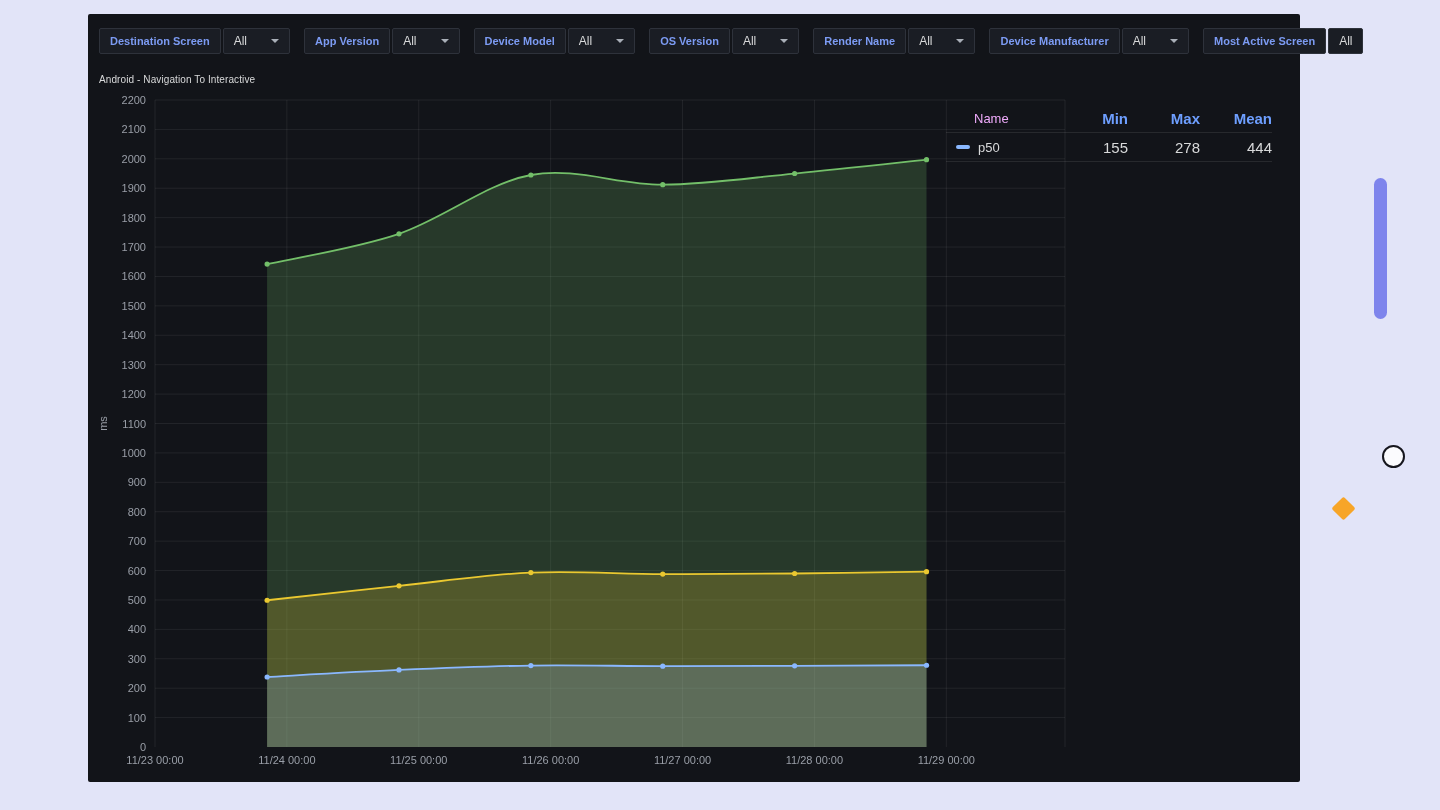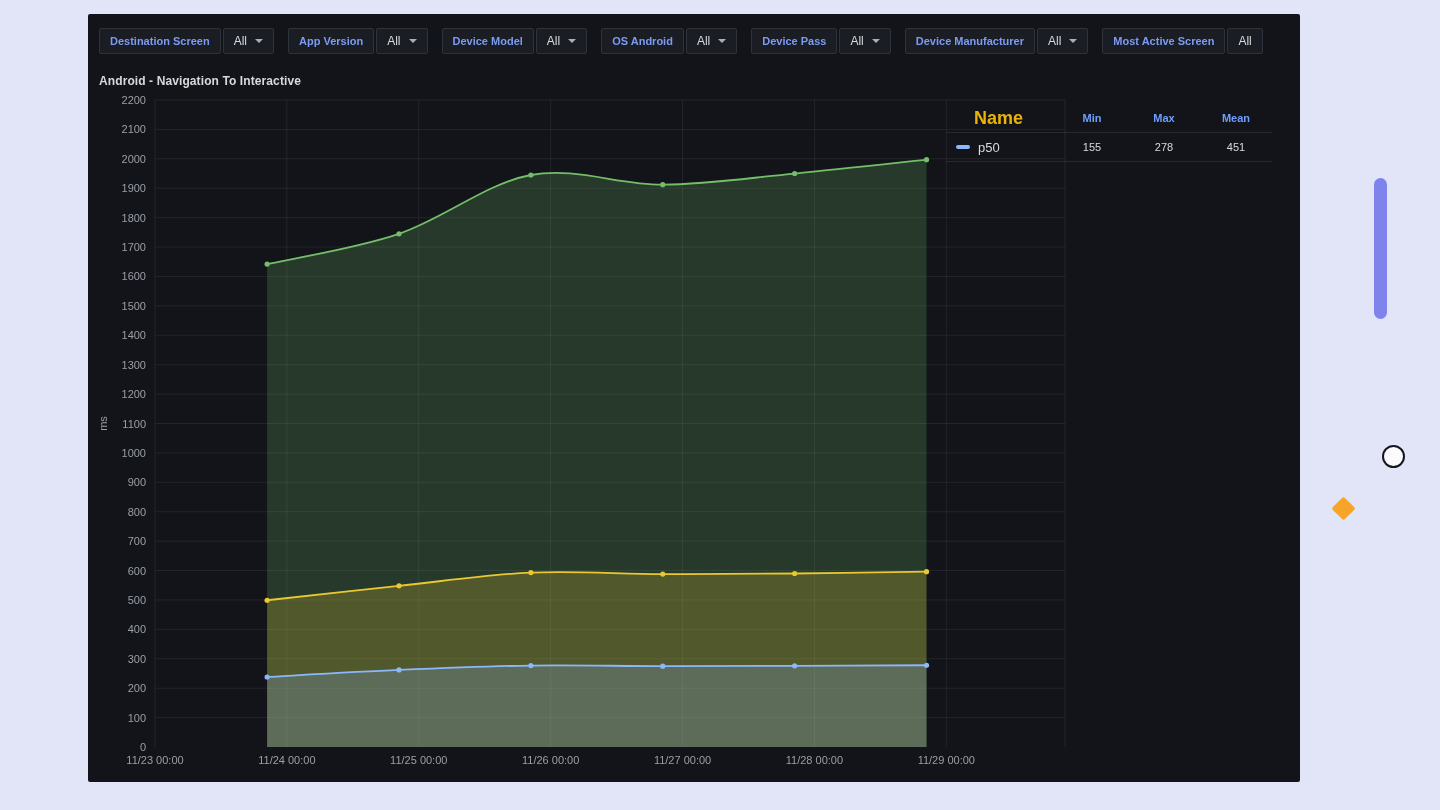--- a/index.html
+++ b/index.html
@@ -4,34 +4,34 @@
 <style>
   *{box-sizing:border-box;margin:0;padding:0}
   html,body{width:1440px;height:810px}
   body{background:#e2e4f8;font-family:"Liberation Sans",sans-serif;position:relative;overflow:hidden}
 
   .panel{position:absolute;left:88px;top:14px;width:1212px;height:768px;background:#121419;border-radius:2px}
 
   .filter-bar{display:flex;gap:14px;padding:14px 0 0 11px;align-items:center}
   .filter{display:flex;gap:2px;height:26px;flex:0 0 auto}
   .f-label{display:flex;align-items:center;padding:0 10px;background:#1a1d24;border:1px solid #2e323b;border-radius:2px;color:#7c9bf3;font-size:11px;font-weight:bold;white-space:nowrap}
-  .f-value{display:flex;align-items:center;gap:8px;padding:0 10px;background:#1a1d24;border:1px solid #2e323b;border-radius:2px;color:#d8d9da;font-size:12px;cursor:pointer;font-family:"Liberation Sans",sans-serif}
+  .f-value{display:flex;align-items:center;gap:24px;padding:0 10px;background:#1a1d24;border:1px solid #2e323b;border-radius:2px;color:#d8d9da;font-size:12px;cursor:pointer;font-family:"Liberation Sans",sans-serif}
   .chev{width:0;height:0;border-left:4px solid transparent;border-right:4px solid transparent;border-top:4.5px solid #a9afb8}
 
-  .panel-title{position:absolute;left:11px;top:60px;font-size:12px;font-weight:bold;color:#d8d9da;letter-spacing:.1px}
+  .panel-title{position:absolute;left:11px;top:60px;font-size:10px;font-weight:normal;color:#d8d9da;letter-spacing:.1px}
 
   .chart-area{position:absolute;left:0;top:80px;width:1212px;height:688px}
   .chart-area svg{position:absolute;left:0;top:0}
   svg text{font-family:"Liberation Sans",sans-serif}
 
   .legend{position:absolute;left:858px;top:10px;width:326px}
   .legend-header,.legend-row{display:flex;align-items:center;height:29px;border-bottom:1px solid rgba(255,255,255,0.09)}
   .lg-name{flex:1;display:flex;align-items:center;gap:8px;padding-left:10px;font-size:13px;color:#d8d9da}
-  .legend-header .lg-name{padding-left:28px;color:#eab308;font-weight:bold;font-size:18px}
-  .lg-val{width:72px;text-align:center;font-size:11px;color:#d8d9da}
+  .legend-header .lg-name{padding-left:28px;color:#f0abfc;font-weight:normal;font-size:13px}
+  .lg-val{width:72px;text-align:right;font-size:15px;color:#d8d9da}
   .legend-header .lg-val{color:#6e9fff;font-weight:bold}
   .swatch{display:inline-block;width:14px;height:4px;border-radius:2px}
 
   .scroll-thumb{position:absolute;left:1374px;top:178px;width:13px;height:141px;border-radius:7px;background:#7e84ec;cursor:pointer}
   .cursor-ring{position:absolute;left:1382px;top:445px;width:23px;height:23px;border-radius:50%;border:2.5px solid #16161e;background:#fbfbfe}
   .diamond{position:absolute;left:1335px;top:500px;width:17px;height:17px;background:#f7a528;transform:rotate(45deg);border-radius:2px}
 </style>
 </head>
 <body>
 
@@ -53,28 +53,28 @@
         </button>
     </div>
     <div class="filter">
       <span class="f-label">Device Model</span>
       <button class="f-value">
           <span>All</span>
           <span class="chev"></span>
         </button>
     </div>
     <div class="filter">
-      <span class="f-label">OS Android</span>
-      <button class="f-value">
-          <span>All</span>
-          <span class="chev"></span>
-        </button>
-    </div>
-    <div class="filter">
-      <span class="f-label">Device Pass</span>
+      <span class="f-label">OS Version</span>
+      <button class="f-value">
+          <span>All</span>
+          <span class="chev"></span>
+        </button>
+    </div>
+    <div class="filter">
+      <span class="f-label">Render Name</span>
       <button class="f-value">
           <span>All</span>
           <span class="chev"></span>
         </button>
     </div>
     <div class="filter">
       <span class="f-label">Device Manufacturer</span>
       <button class="f-value">
           <span>All</span>
           <span class="chev"></span>
@@ -187,21 +187,21 @@
         <span class="lg-val">Mean</span>
       </div>
       <div id="legend-body">
           <div class="legend-row">
             <span class="lg-name">
               <i class="swatch" style="background: rgb(138, 184, 255);"></i>
               <span>p50</span>
             </span>
             <span class="lg-val">155</span>
             <span class="lg-val">278</span>
-            <span class="lg-val">451</span>
+            <span class="lg-val">444</span>
           </div>
         </div>
     </div>
   </div>
 </div>
 
 <div class="scroll-thumb"></div>
 <div class="cursor-ring"></div>
 <div class="diamond"></div>
 

